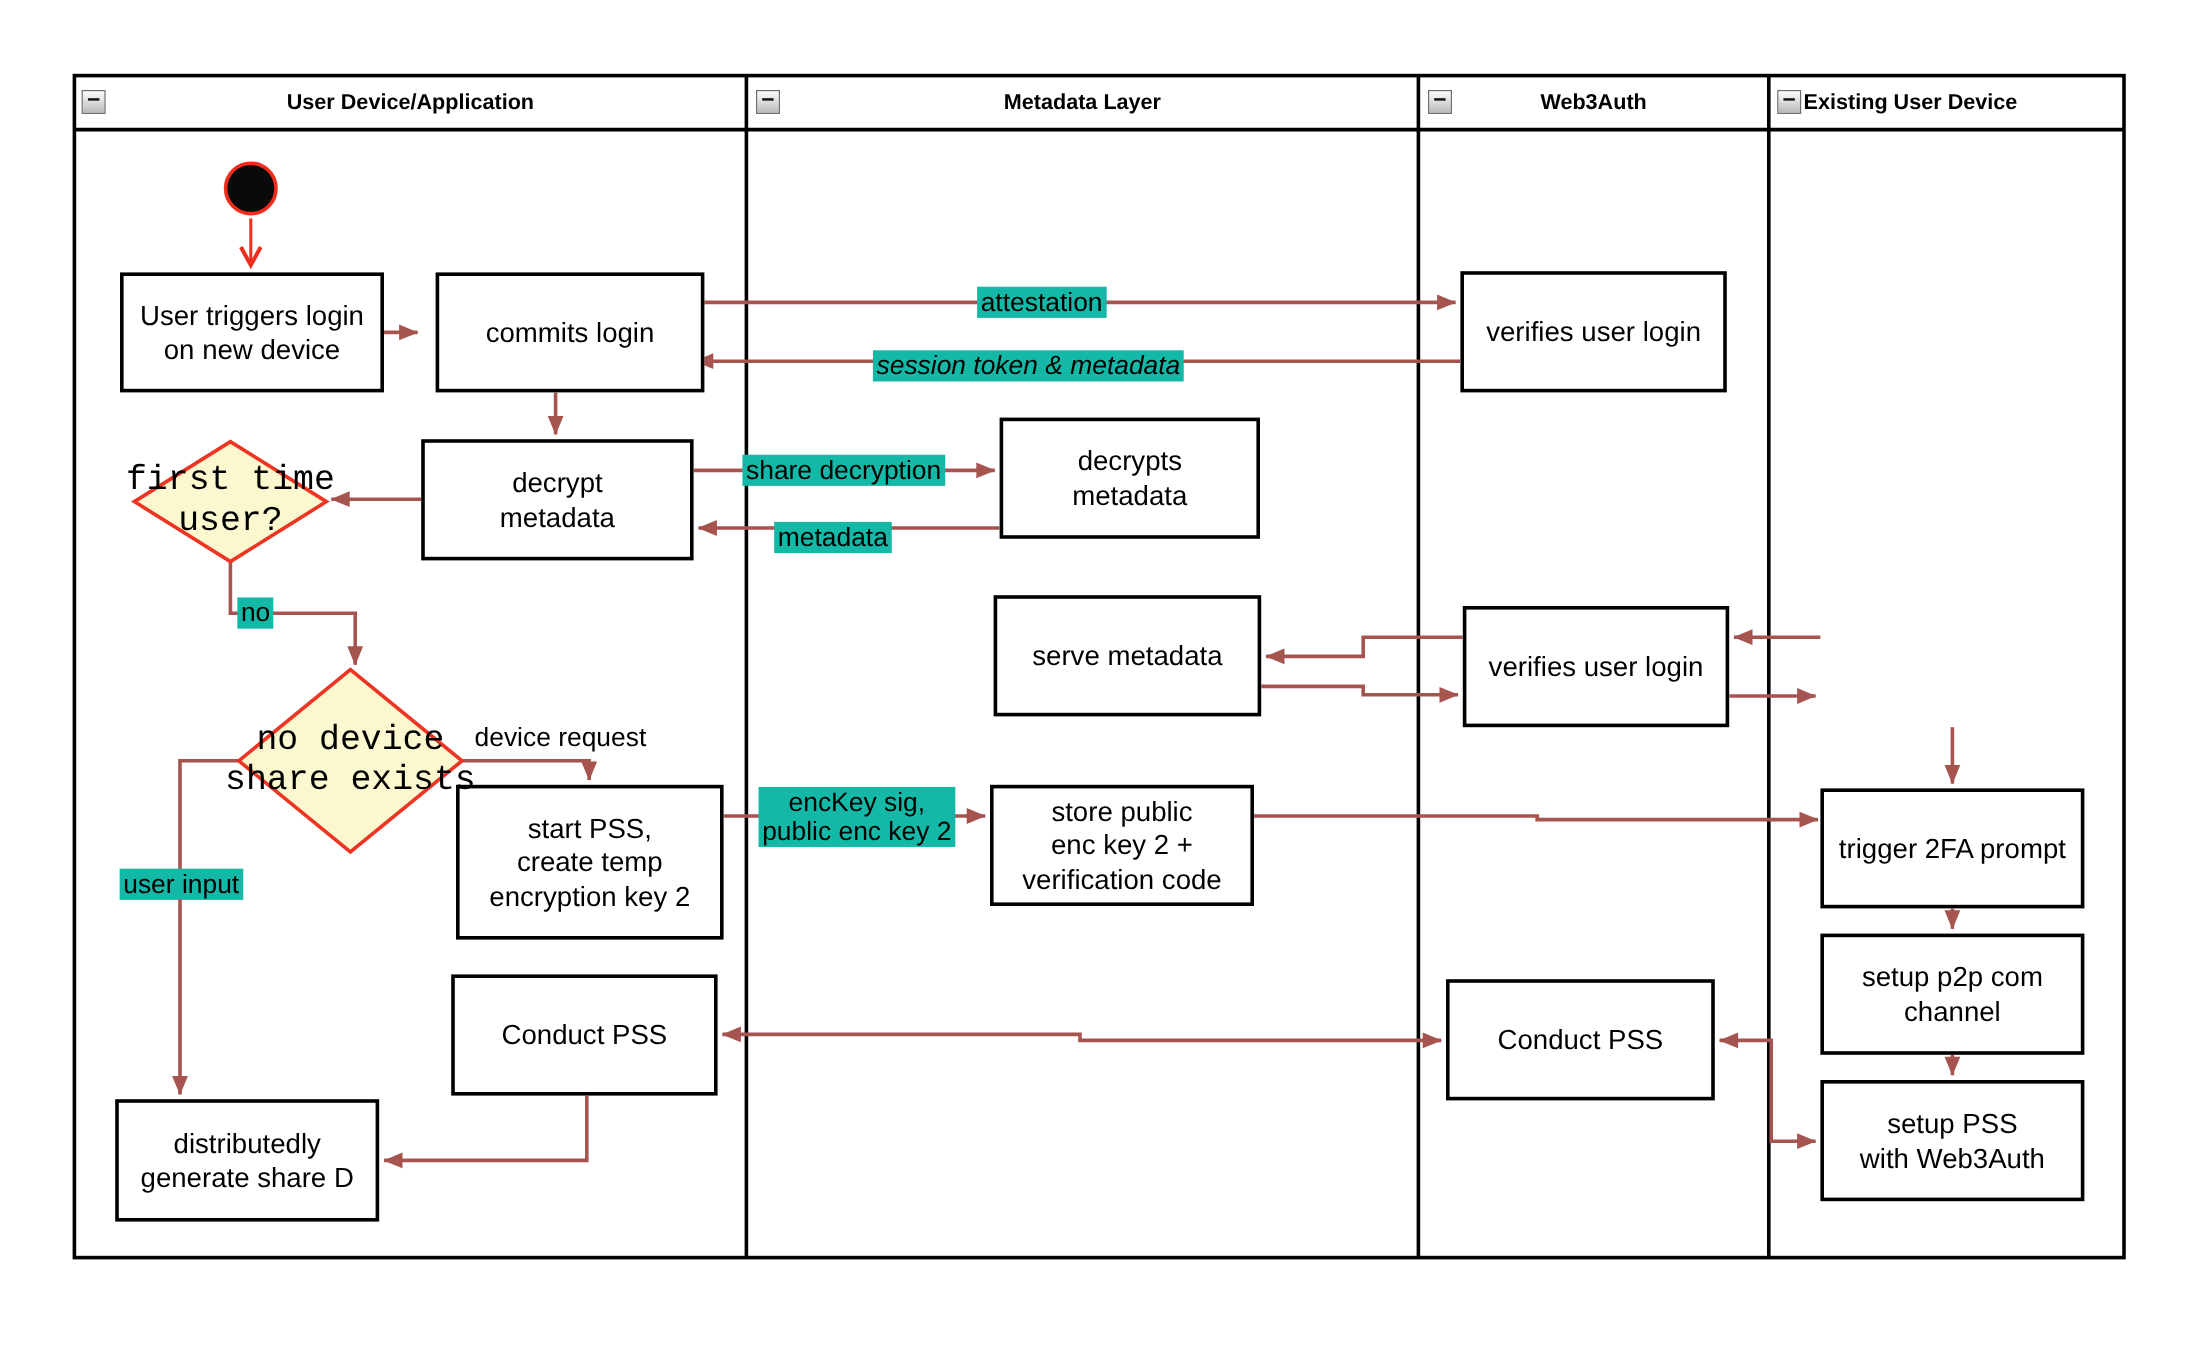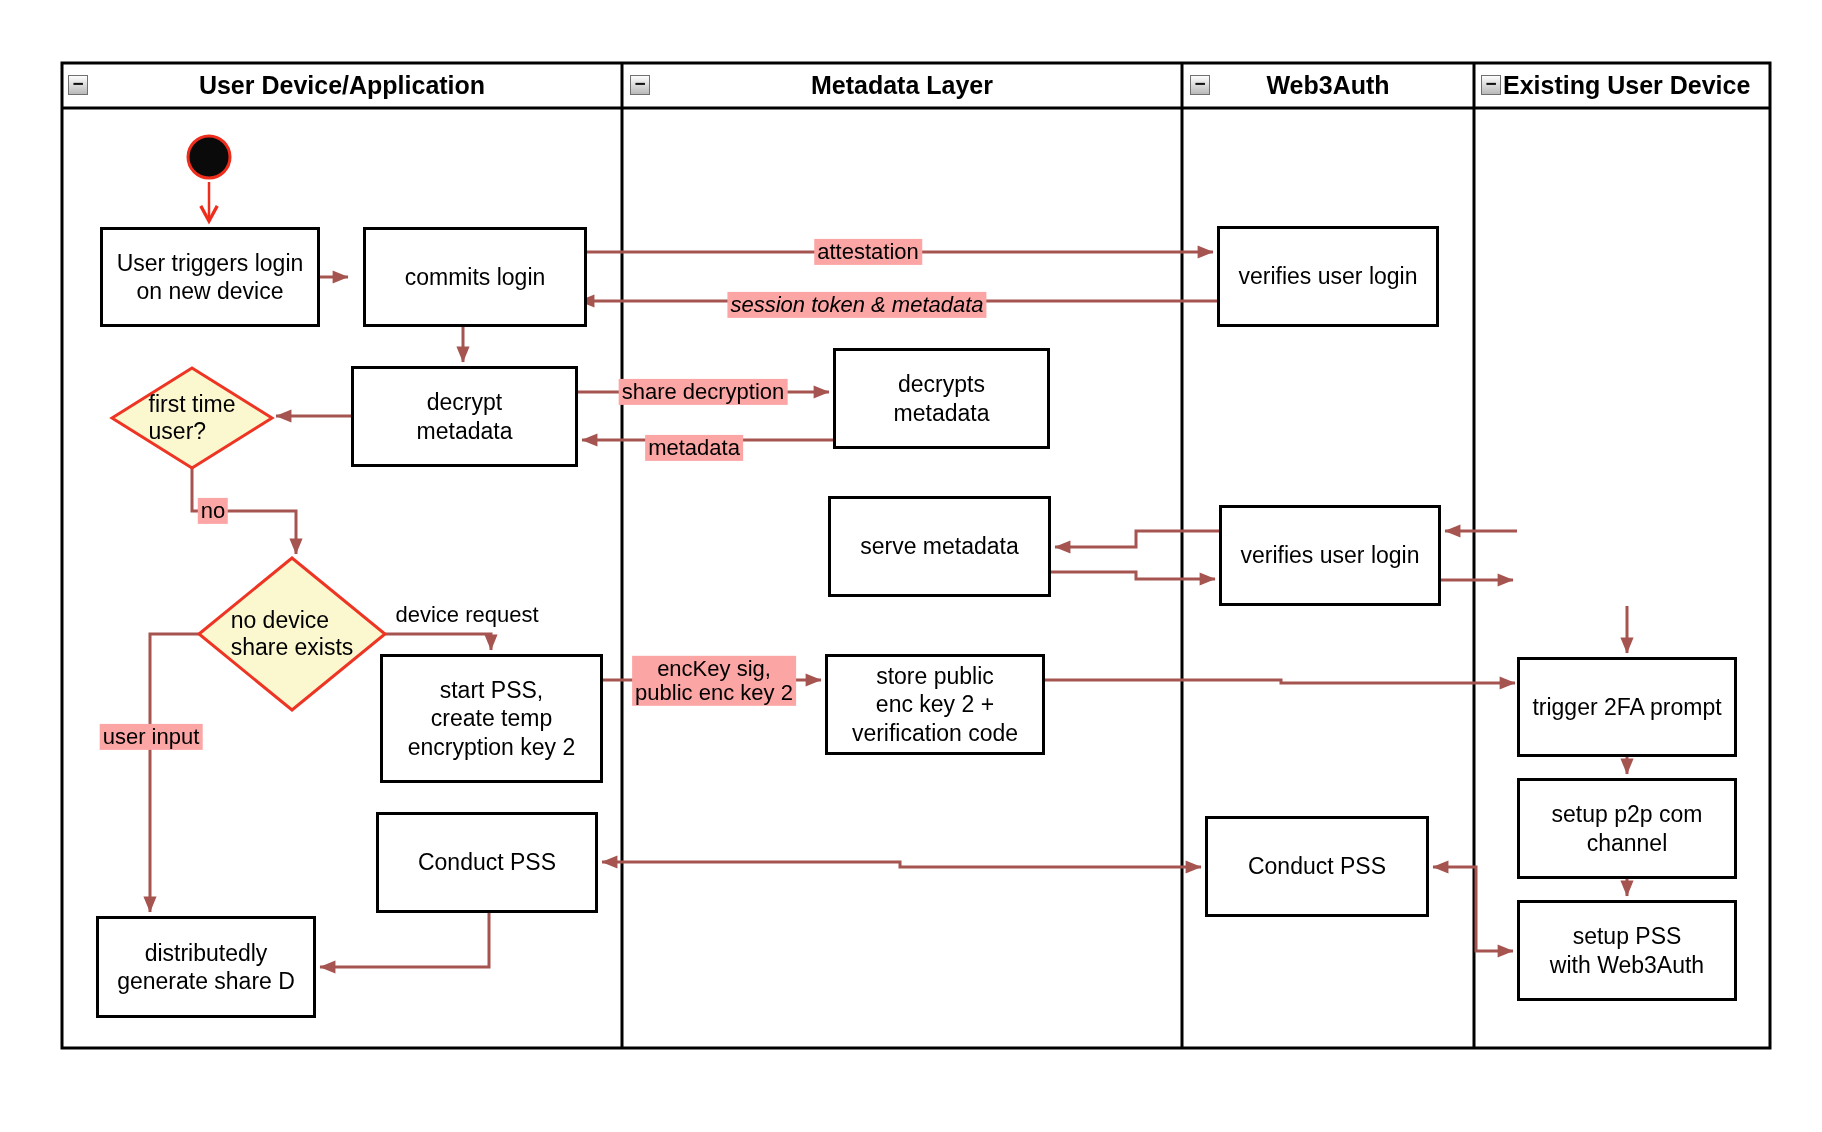--- a/index.html
+++ b/index.html
@@ -7,31 +7,31 @@
     position:relative;width:1822px;height:1132px;background:#ffffff;
     font-family:"Liberation Sans", sans-serif;color:#000;overflow:hidden;
   }
   #wires{position:absolute;left:0;top:0;width:1822px;height:1132px;}
   .node{
     position:absolute;box-sizing:border-box;border:3px solid #000;background:#fff;
     display:flex;align-items:center;justify-content:center;text-align:center;
     font-size:23px;line-height:1.22;white-space:pre-line;z-index:3;
   }
   .dlabel{
-    position:absolute;transform:translate(-50%,-50%);text-align:left;
-    font-size:23px;line-height:1.18;white-space:pre-line;z-index:4;
+    position:absolute;transform:translate(-50%,-50%);text-align:center;
+    font-size:29px;line-height:1.18;white-space:pre-line;z-index:4;font-family:Liberation Mono, monospace;
   }
   .elabel{
     position:absolute;transform:translate(-50%,-50%);text-align:center;
-    font-size:22px;line-height:1.1;white-space:pre-line;background:#fca5a5;
+    font-size:22px;line-height:1.1;white-space:pre-line;background:#14b8a6;
     padding:1px 3px;z-index:5;
   }
   .elabel.noBg{background:transparent;}
   .laneTitle{
-    position:absolute;top:63px;height:34px;line-height:45px;font-size:25px;
+    position:absolute;top:63px;height:34px;line-height:45px;font-size:18px;
     font-weight:bold;text-align:center;z-index:2;
   }
   .laneTitle.leftAlign{text-align:left;}
   .collapse{
     position:absolute;width:20px;height:20px;box-sizing:border-box;
     border:1px solid #6f6f6f;background:linear-gradient(#fdfdfd,#b9b9b9);
     font-size:19px;font-weight:bold;line-height:16px;text-align:center;color:#111;
     z-index:6;cursor:pointer;
   }
 </style>

